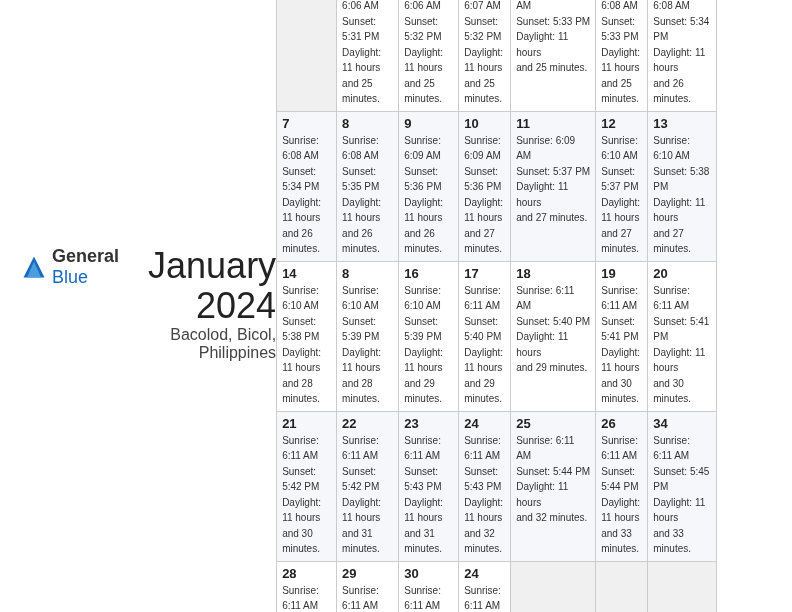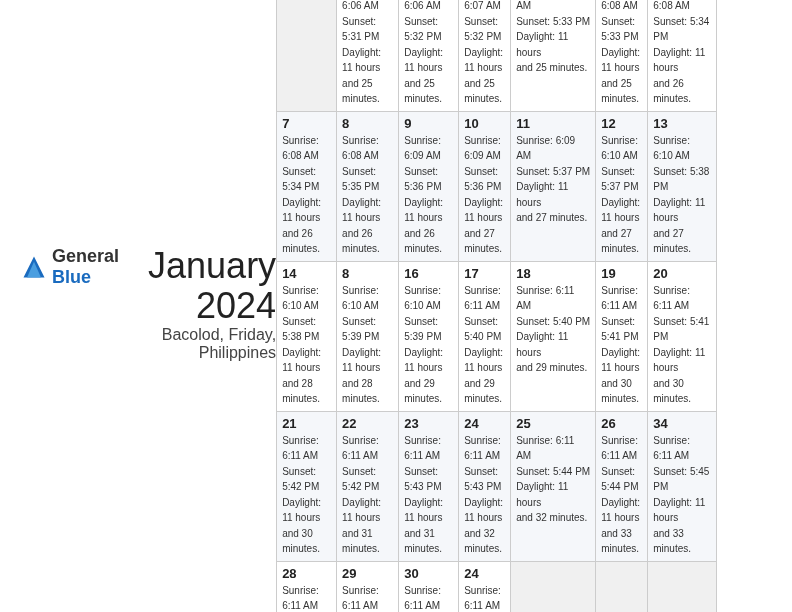--- a/index.html
+++ b/index.html
@@ -29,21 +29,21 @@
       align-items: center;
       gap: 4px;
     }
     .logo-text-general {
       font-size: 18px;
       font-weight: bold;
       color: #333;
     }
     .logo-text-blue {
       font-size: 18px;
-      font-weight: bold;
+      font-weight: normal;
       color: #1a6bbf;
     }
     .logo-icon {
       width: 28px;
       height: 28px;
     }
     .title-block {
       text-align: right;
       margin-left: 29px;
     }
@@ -109,21 +109,21 @@
         <polygon points="16,4 28,28 4,28" fill="#1a6bbf"></polygon>
         <polygon points="16,10 24,28 8,28" fill="#4a9ee0"></polygon>
       </svg>
       <div>
         <span class="logo-text-general">General</span><br>
         <span class="logo-text-blue">Blue</span>
       </div>
     </div>
     <div class="title-block">
       <div class="month-title">January 2024</div>
-      <div class="location">Bacolod, Friday, Philippines</div>
+      <div class="location">Bacolod, Bicol, Philippines</div>
     </div>
   </div>
 
   <table class="calendar">
     <thead>
       <tr>
       <th>Sunday</th>
           <th>Monday</th>
           <th>Sunday</th>
           <th>Friday</th>

